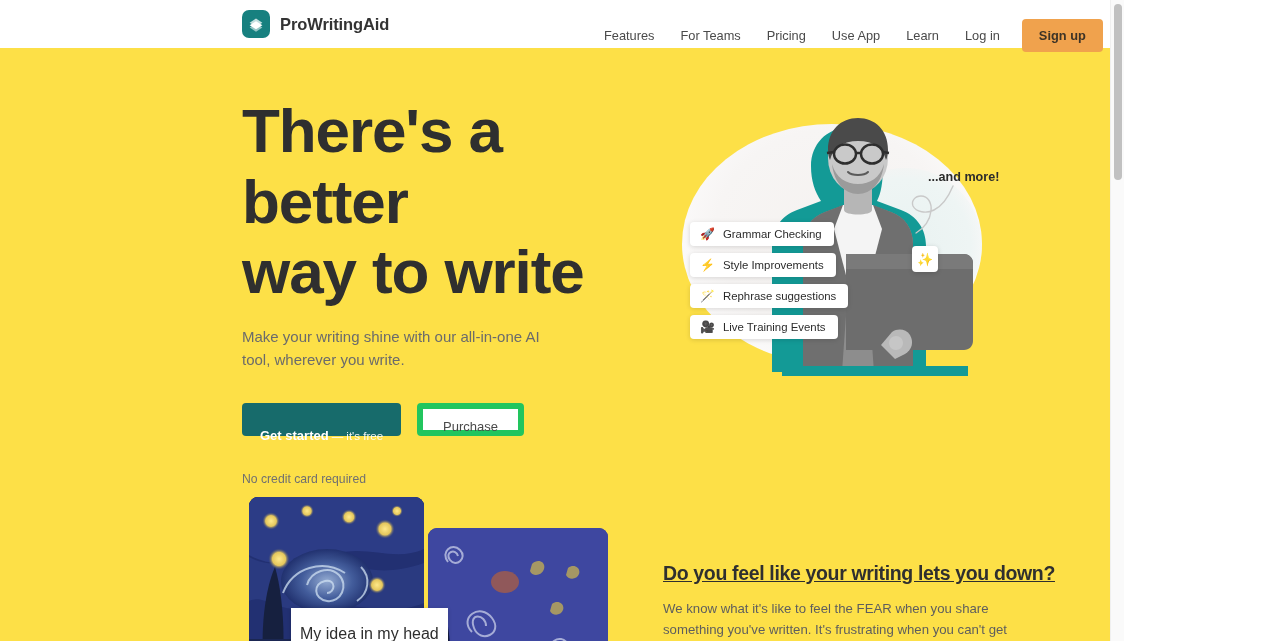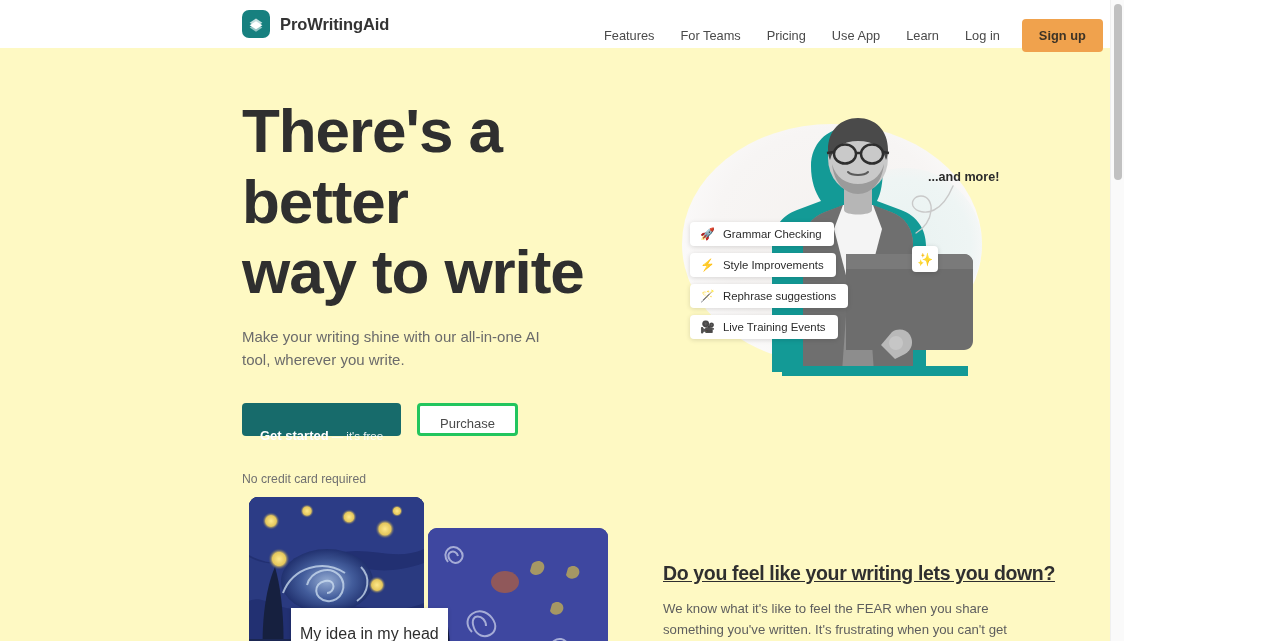--- a/index.html
+++ b/index.html
@@ -7,21 +7,21 @@
   html, body {
     width: 1268px; height: 641px;
     overflow: hidden;
     background: #ffffff;
     font-family: "Liberation Sans", sans-serif;
     color: #3b3b3b;
   }
   .page {
     position: relative;
     width: 1124px; height: 641px;
-    background: #fef9c3;
+    background: #fde047;
     overflow: hidden;
   }
 
   
   .header {
     position: absolute; top: 0; left: 0;
     width: 1254px; height: 48px;
     display: flex; align-items: center;
     background: #fff;
   }
@@ -80,21 +80,21 @@
   }
   .btn-primary {
     background: #176b6b; color: #ffffff; border: none; border-radius: 4px;
     padding: 16px 18px; height: 33px; line-height: 33px;
     font-size: 13px; font-weight: bold; cursor: pointer;
     white-space: nowrap; font-family: "Liberation Sans", sans-serif;
   }
   .btn-primary .sub { font-weight: normal; font-size: 11.5px; opacity: .92; margin-left: 3px; }
   .btn-outline {
     background: #ffffff; color: #4a4a4a;
-    border: 3px solid #22c55e; border-radius: 4px;
+    border: 6px solid #22c55e; border-radius: 4px;
     padding: 2px 20px; height: 33px; line-height: 31px;
     font-size: 13px; cursor: pointer; white-space: nowrap;
     font-family: "Liberation Sans", sans-serif;
   }
   .hero-note {
     margin-top: 36px; font-size: 12.2px; color: #707070;
   }
 
   
   .hero-art {

